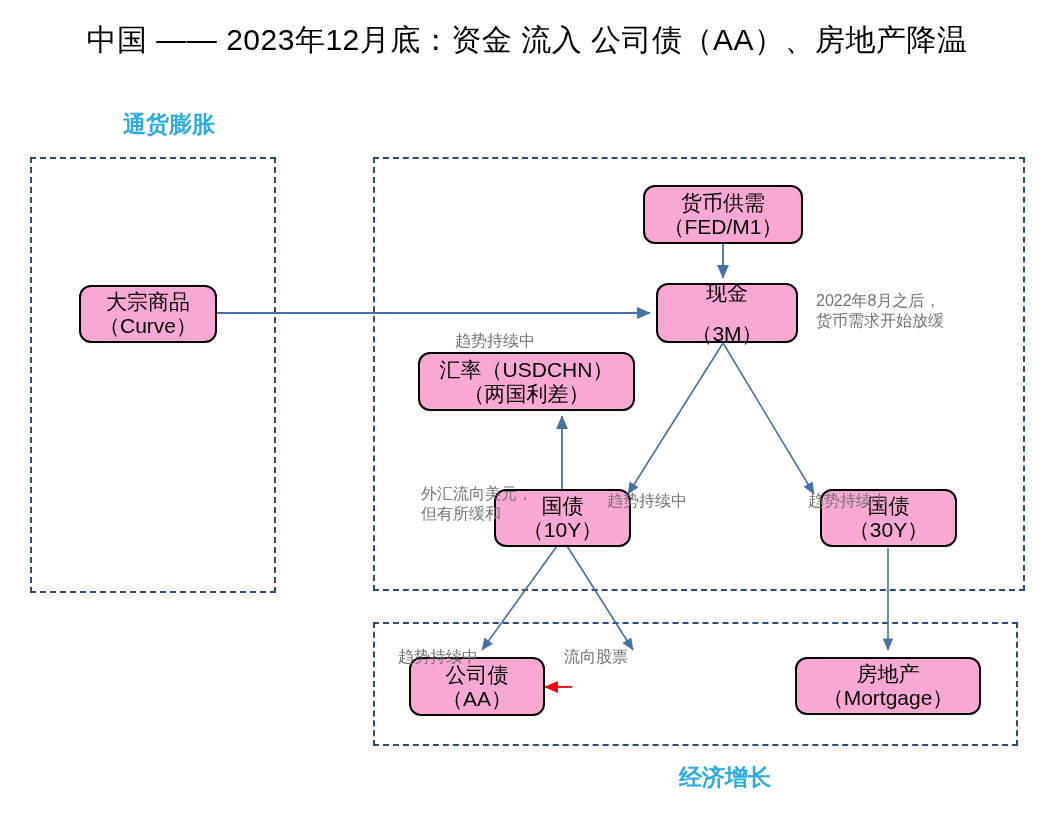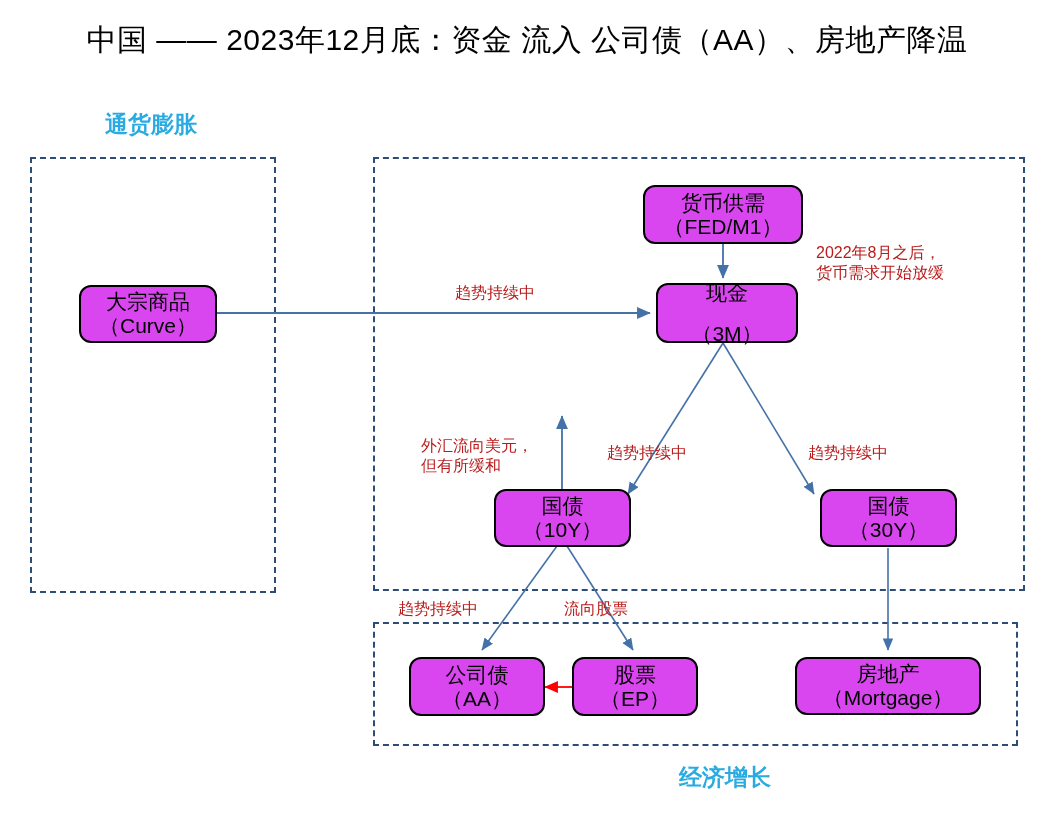--- a/index.html
+++ b/index.html
@@ -15,44 +15,44 @@
 
   
   .group{position:absolute;border:2px dashed #2E4C78;box-sizing:border-box;}
 
   
   .caption{position:absolute;font-size:23px;color:#29ABE2;font-weight:700;
            white-space:nowrap;text-align:center;}
 
   
   .node{position:absolute;box-sizing:border-box;border:2.5px solid #000;
-        border-radius:12px;background:#d946ef;display:flex;flex-direction:column;
+        border-radius:12px;background:#f9a8d4;display:flex;flex-direction:column;
         align-items:center;justify-content:center;line-height:1.12;
         font-size:21px;color:#000;z-index:3;white-space:nowrap;}
   .node .l1,.node .l2{display:block;}
 
   
-  .elabel{position:absolute;font-size:16px;color:#b91c1c;line-height:1.25;
-          white-space:nowrap;z-index:4;}
+  .elabel{position:absolute;font-size:16px;color:#737373;line-height:1.25;
+          white-space:nowrap;z-index:4;margin-top:48px;}
 
   svg{position:absolute;left:0;top:0;width:1054px;height:818px;overflow:visible;
       pointer-events:none;z-index:1;}
 </style>
 </head>
 <body>
 
 <div id="canvas">
 
   <div class="title">中国 —— 2023年12月底：资金 流入 公司债（AA）、房地产降温</div>
 
   <div class="group" style="left:30px;top:157px;width:246px;height:436px;"></div>
   <div class="group" style="left:373px;top:157px;width:652px;height:434px;"></div>
   <div class="group" style="left:373px;top:622px;width:645px;height:124px;"></div>
 
-  <div class="caption" style="left:28px;top:109px;width:246px;">通货膨胀</div>
+  <div class="caption" style="left:46px;top:109px;width:246px;">通货膨胀</div>
   <div class="caption" style="left:602px;top:762px;width:246px;">经济增长</div>
 
   <svg viewBox="0 0 1054 818">
     <defs>
       <marker id="ah-blue" markerWidth="9" markerHeight="9" refX="7.2" refY="3.3" orient="auto" markerUnits="strokeWidth">
         <path d="M0,0 L7.6,3.3 L0,6.6 z" fill="#4472A8"></path>
       </marker>
       <marker id="ah-red" markerWidth="9" markerHeight="9" refX="7.2" refY="3.3" orient="auto" markerUnits="strokeWidth">
         <path d="M0,0 L7.6,3.3 L0,6.6 z" fill="#FF0000"></path>
       </marker>
@@ -85,40 +85,40 @@
   <div class="node" style="left:643px;top:185px;width:160px;height:59px;">
     <span class="l1">货币供需</span>
     <span class="l2">（FED/M1）</span>
   </div>
 
   <div class="node" style="left:656px;top:283px;width:142px;height:60px;gap:17px;">
     <span class="l1">现金</span>
     <span class="l2">（3M）</span>
   </div>
 
+  <div class="node" style="left:418px;top:352px;width:217px;height:59px;">
+    <span class="l1">汇率（USDCHN）</span>
+    <span class="l2">（两国利差）</span>
+  </div>
 
   <div class="node" style="left:494px;top:489px;width:137px;height:58px;">
     <span class="l1">国债</span>
     <span class="l2">（10Y）</span>
   </div>
 
   <div class="node" style="left:820px;top:489px;width:137px;height:58px;">
     <span class="l1">国债</span>
     <span class="l2">（30Y）</span>
   </div>
 
   <div class="node" style="left:409px;top:657px;width:136px;height:59px;">
     <span class="l1">公司债</span>
     <span class="l2">（AA）</span>
   </div>
 
-  <div class="node" style="left:572px;top:657px;width:126px;height:59px;">
-    <span class="l1">股票</span>
-    <span class="l2">（EP）</span>
-  </div>
 
   <div class="node" style="left:795px;top:657px;width:186px;height:58px;">
     <span class="l1">房地产</span>
     <span class="l2">（Mortgage）</span>
   </div>
 
   <div class="elabel" style="left:455px;top:283px;">趋势持续中</div>
 
   <div class="elabel" style="left:816px;top:243px;">
     <span>2022年8月之后，</span><br>

